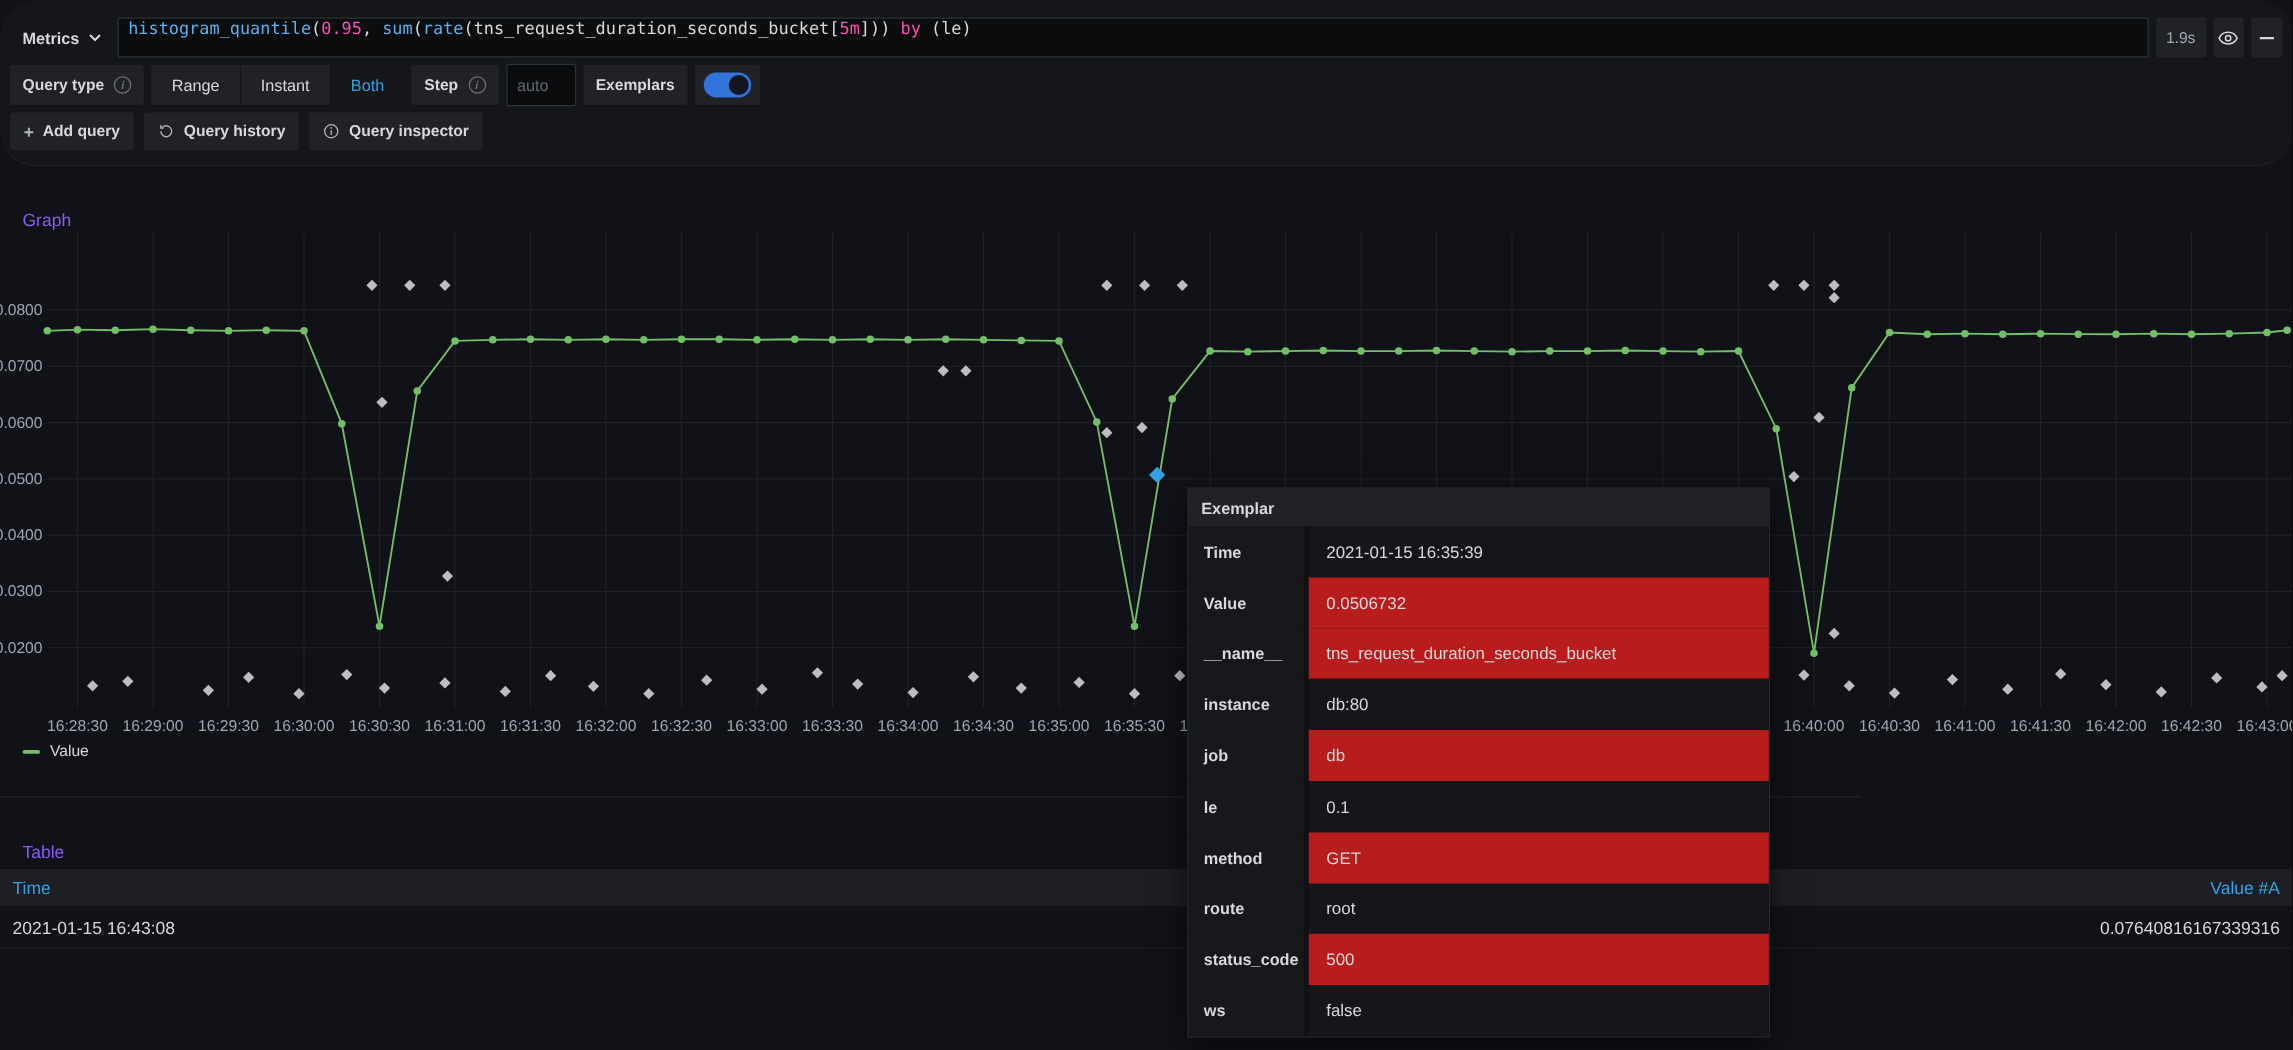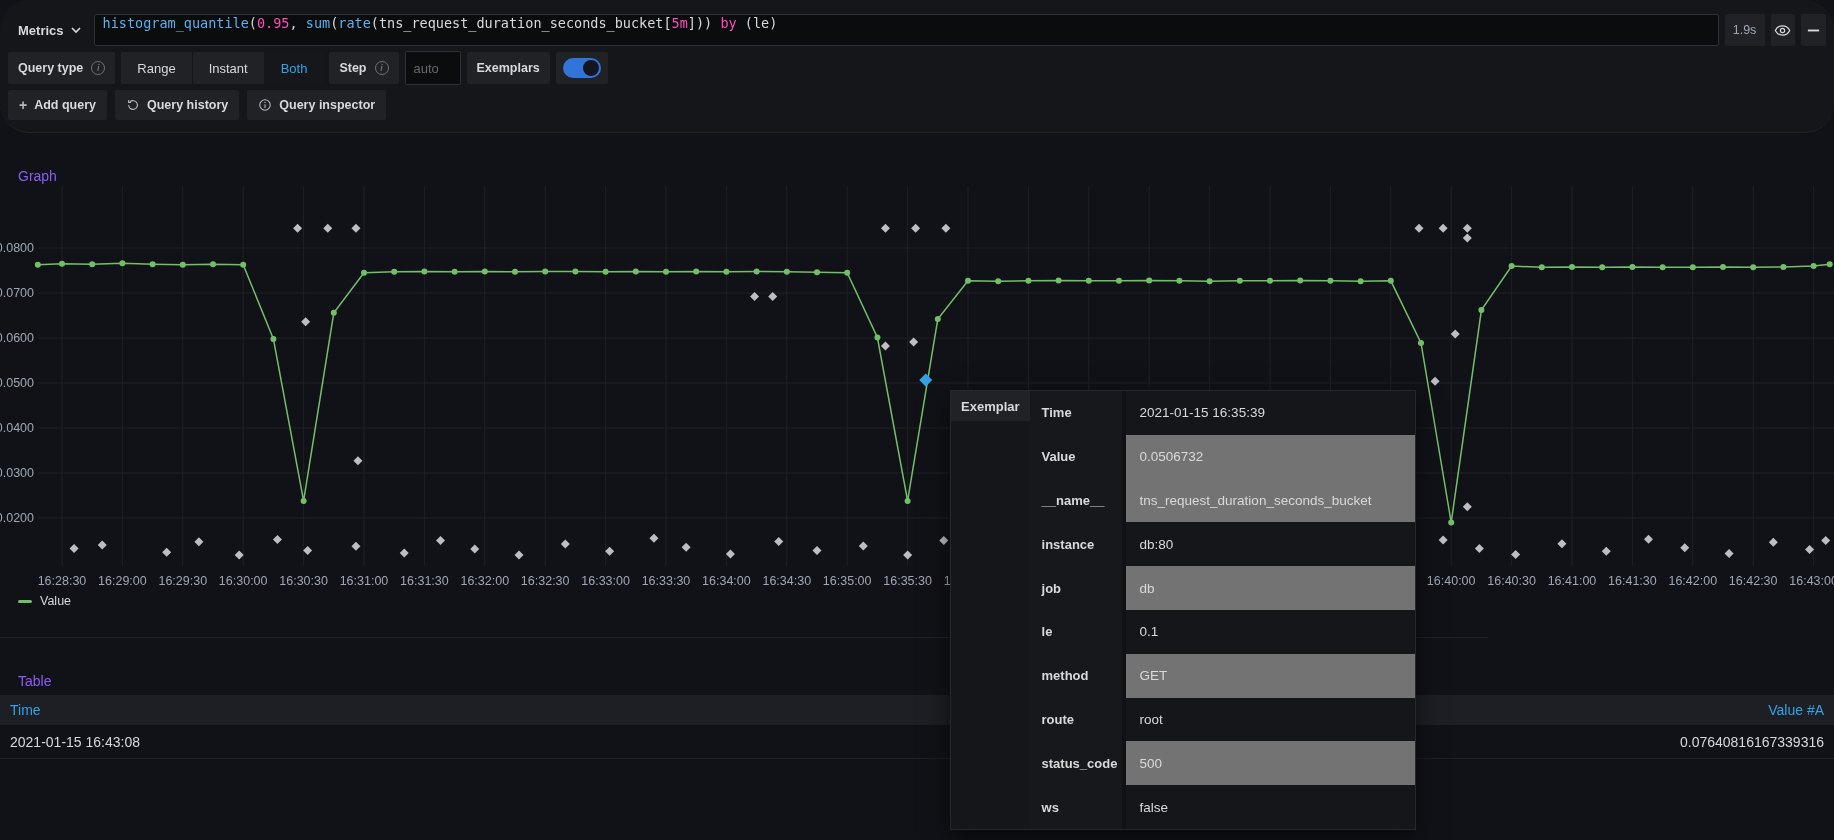--- a/index.html
+++ b/index.html
@@ -66,31 +66,31 @@
     display:flex; align-items:center; justify-content:space-between; padding:0 10px;
     font-size:14px; color:#33a2e5; }
   .tbl-row { position:absolute; left:0; top:87px; width:1834px; height:34px;
     display:flex; align-items:center; justify-content:space-between; padding:0 10px;
     font-size:14px; color:#d8d9da; border-bottom:1px solid #1d1f24; }
   .cell-right { text-align:right; }
   .hdr-cell { cursor:pointer; }
   
   .exemplar-tooltip { position:absolute; left:950px; top:390px; width:466px; height:440px;
     background:#141619; border:1px solid #26282e; box-shadow:0 8px 24px rgba(0,0,0,.55);
-    z-index:10; display:flex; }
+    z-index:10; display:flex; flex-direction:column; }
   .tt-header { height:30px; background:#202226; display:flex; align-items:center;
     padding:0 10px; font-size:13px; font-weight:600; color:#d8d9da; flex:0 0 auto; }
   .tt-rows { flex:1; display:flex; flex-direction:column; }
   .tt-row { flex:1; display:flex; align-items:stretch; }
   .tt-label { flex:0 0 92px; background:#17181c; display:flex; align-items:center;
     padding-left:12px; font-size:13px; font-weight:600; color:#d8d9da; }
   .tt-gap { flex:0 0 4px; background:#101114; }
   .tt-value { flex:1; display:flex; align-items:center; gap:14px; padding-left:14px;
     font-size:13.5px; color:#d8d9da; background:#141619; }
-  .tt-row.alt .tt-value { background:#737373; }
+  .tt-row.alt .tt-value { background:#b91c1c; }
   .jaeger-btn { height:28px; display:flex; align-items:center; gap:8px; padding:0 12px;
     background:#3274d9; border:none; border-radius:2px; color:#ffffff; font-weight:600;
     font-size:13px; font-family:inherit; cursor:pointer; }
 </style>
 </head>
 <body>
 
 <div class="app">
 
   <section class="query-section">

